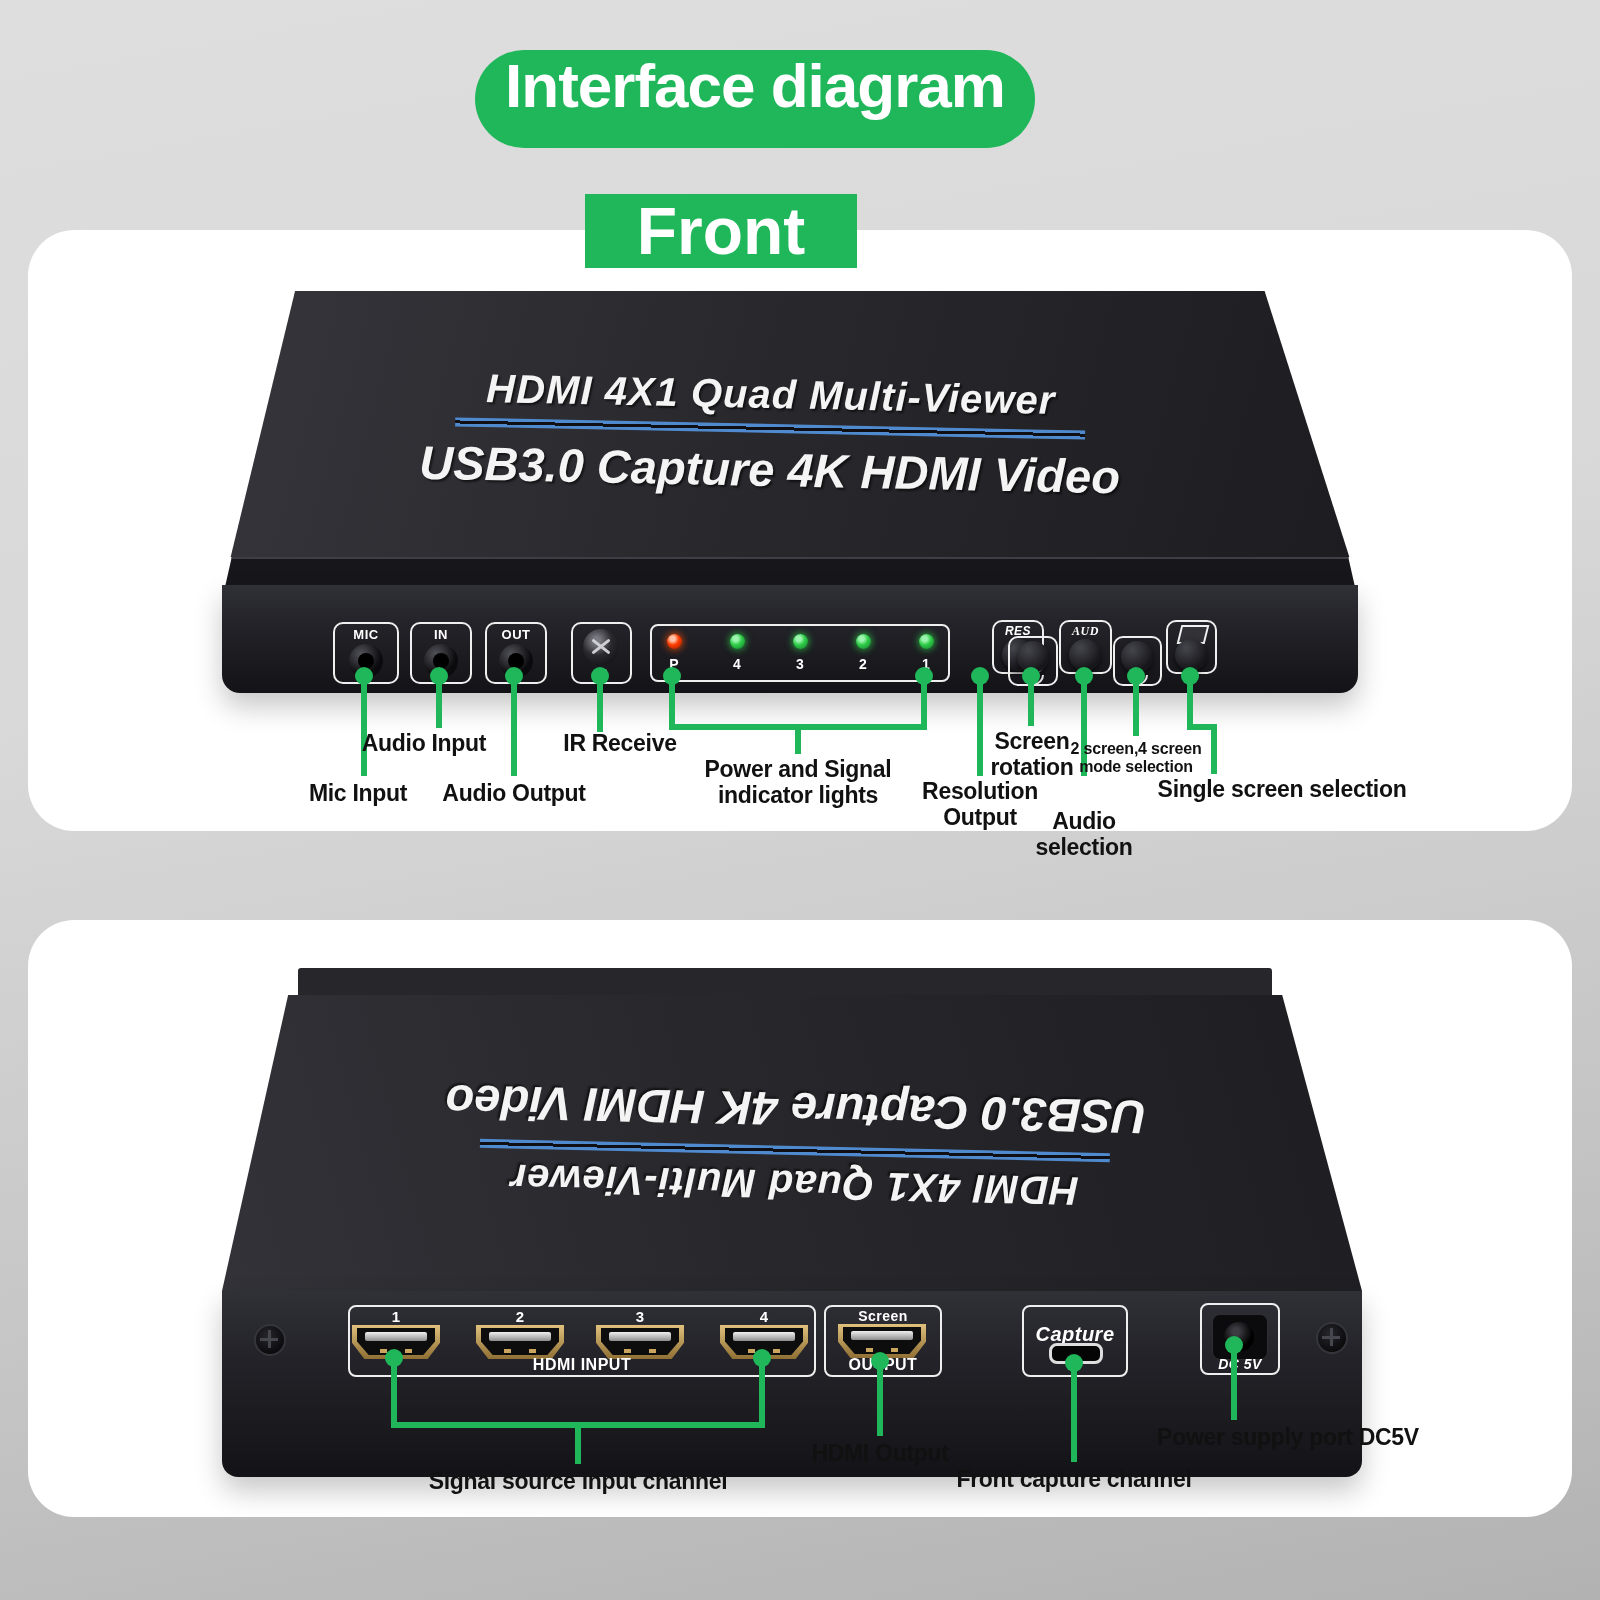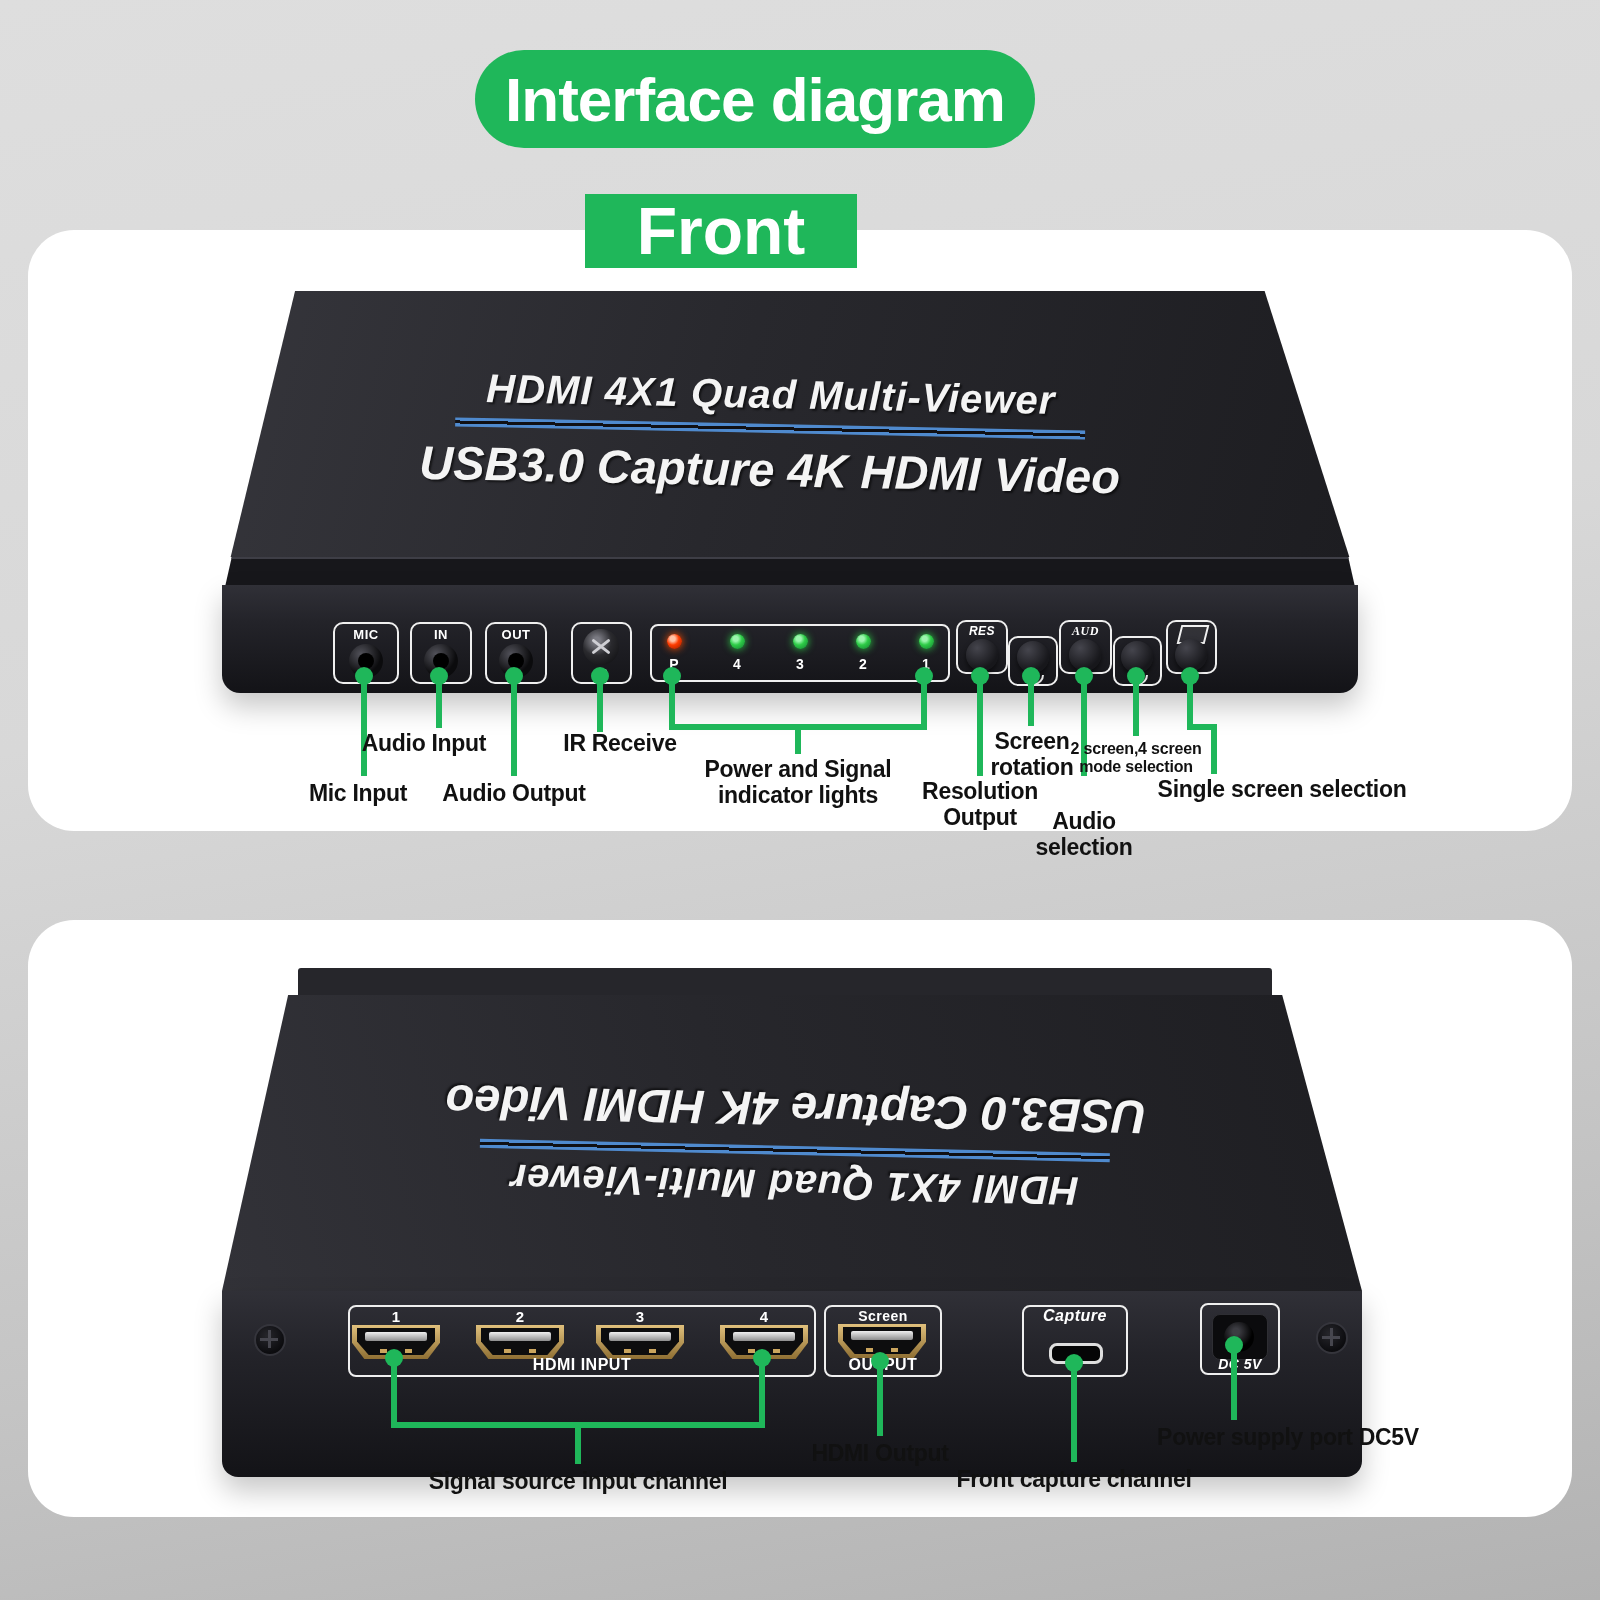--- a/index.html
+++ b/index.html
@@ -2,21 +2,21 @@
 <html style="--green: #1fb75a; --blue: #4f8ace;"><head>
 <meta charset="utf-8">
 <style>
   :root { --green:#1fb75a; --blue:#4f8ace; --ink:#111; }
   html,body { margin:0; padding:0; }
   body { font-family:"Liberation Sans", sans-serif; }
   #stage { position:relative; width:1600px; height:1600px; overflow:hidden;
            background:linear-gradient(170deg,#dedede 0%,#d8d8d8 40%,#c4c4c4 75%,#b2b2b2 100%); }
   .card { position:absolute; left:28px; width:1544px; background:#fff; border-radius:46px; }
   .pill { position:absolute; left:475px; top:50px; width:560px; height:98px; border-radius:49px;
-          background:var(--green); display:flex; align-items:center; justify-content:center; }
+          background:var(--green); display:flex; justify-content:center; }
   .pill span { color:#fff; font-size:62px; font-weight:700; letter-spacing:-1px; }
   .seclabel { position:absolute; background:var(--green); color:#fff; display:flex; align-items:center; justify-content:center;
               font-weight:700; font-size:66px; }
   
   .dev-top { position:absolute; background:linear-gradient(105deg,#35353b 0%,#28282d 45%,#1d1d21 100%); }
   .dev-strip { position:absolute; background:#17171b; border-top:2px solid #3e3e46; }
   .dev-face { position:absolute; background:linear-gradient(180deg,#303037 0%,#232329 35%,#131317 100%);
               border-radius:0 0 18px 18px; box-shadow:0 14px 28px rgba(0,0,0,.22); }
   .devtext { position:absolute; text-align:center; color:#f4f4f4; }
   .devtext .l1 { font-size:40px; font-weight:700; font-style:italic; letter-spacing:1px;
@@ -118,21 +118,21 @@
     <div class="led green" style="left:141px;top:8px;"></div>
     <div class="led green" style="left:204px;top:8px;"></div>
     <div class="led green" style="left:267px;top:8px;"></div>
     <div class="ledlbl" style="left:22px;top:30px;">P</div>
     <div class="ledlbl" style="left:85px;top:30px;">4</div>
     <div class="ledlbl" style="left:148px;top:30px;">3</div>
     <div class="ledlbl" style="left:211px;top:30px;">2</div>
     <div class="ledlbl" style="left:274px;top:30px;">1</div>
   </div>
 
-  <div class="pbox" style="left:956px;top:620px;width:48px;height:50px;">
+  <div class="pbox" style="left:992px;top:620px;width:48px;height:50px;">
     <div class="plabel" style="top:2px;font-size:12px;font-style:italic;">RES</div>
     <div class="btn" style="left:8px;top:17px;"></div>
   </div>
   <div class="pbox" style="left:1008px;top:636px;width:46px;height:46px;">
     <div class="btn" style="left:7px;top:3px;"></div>
     <div class="arc" style="left:14px;bottom:-1px;"></div>
   </div>
   <div class="pbox" style="left:1059px;top:620px;width:49px;height:50px;font-family:Liberation Serif, serif;">
     <div class="plabel" style="top:2px;font-size:12px;font-style:italic;">AUD</div>
     <div class="btn" style="left:8px;top:17px;"></div>
@@ -256,21 +256,21 @@
         <div class="out"></div>
         <div class="in"></div>
         <div class="slot"></div>
         <div class="pin1"></div>
         <div class="pin2"></div>
       </div>
     <div class="plabel" style="bottom:1px;font-size:16px;">OUTPUT</div>
   </div>
 
   <div class="pbox" style="left:1022px;top:1305px;width:102px;height:68px;border-radius:8px;">
-    <div class="plabel" style="top:0;font-size:16px;font-style:italic;">Capture</div>
+    <div class="plabel" style="top:16px;font-size:20px;font-style:italic;">Capture</div>
     <div class="usbc" style="left:25px;top:36px;"></div>
   </div>
 
   <div class="pbox" style="left:1200px;top:1303px;width:76px;height:68px;border-radius:8px;">
     <div class="dcjack" style="left:10px;top:9px;"></div>
     <div class="plabel" style="bottom:1px;font-size:14px;font-style:italic;">DC 5V</div>
   </div>
 
   <div class="dot" style="left:385px;top:1349px;"></div>
   <div class="dot" style="left:753px;top:1349px;"></div>

